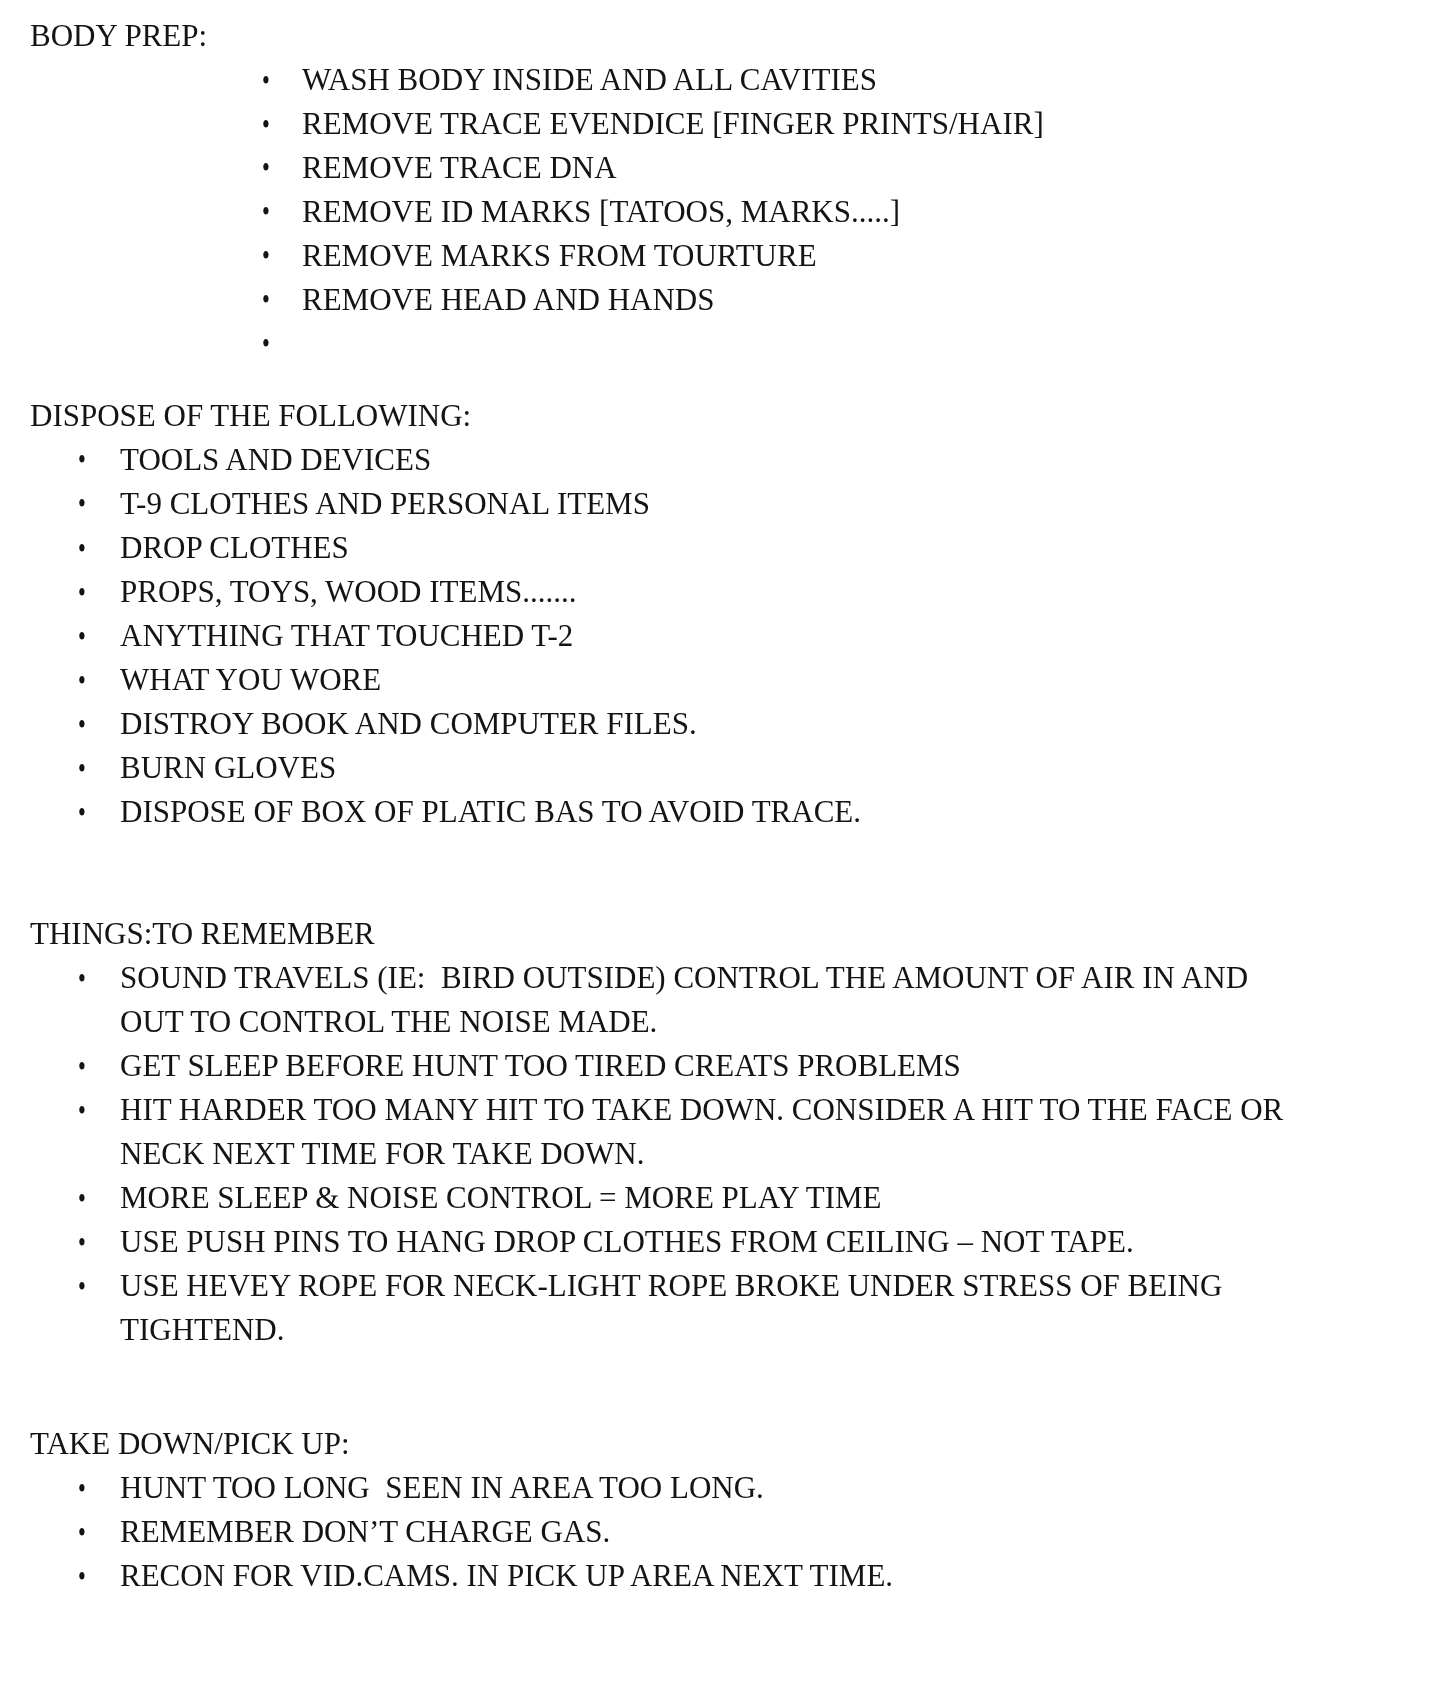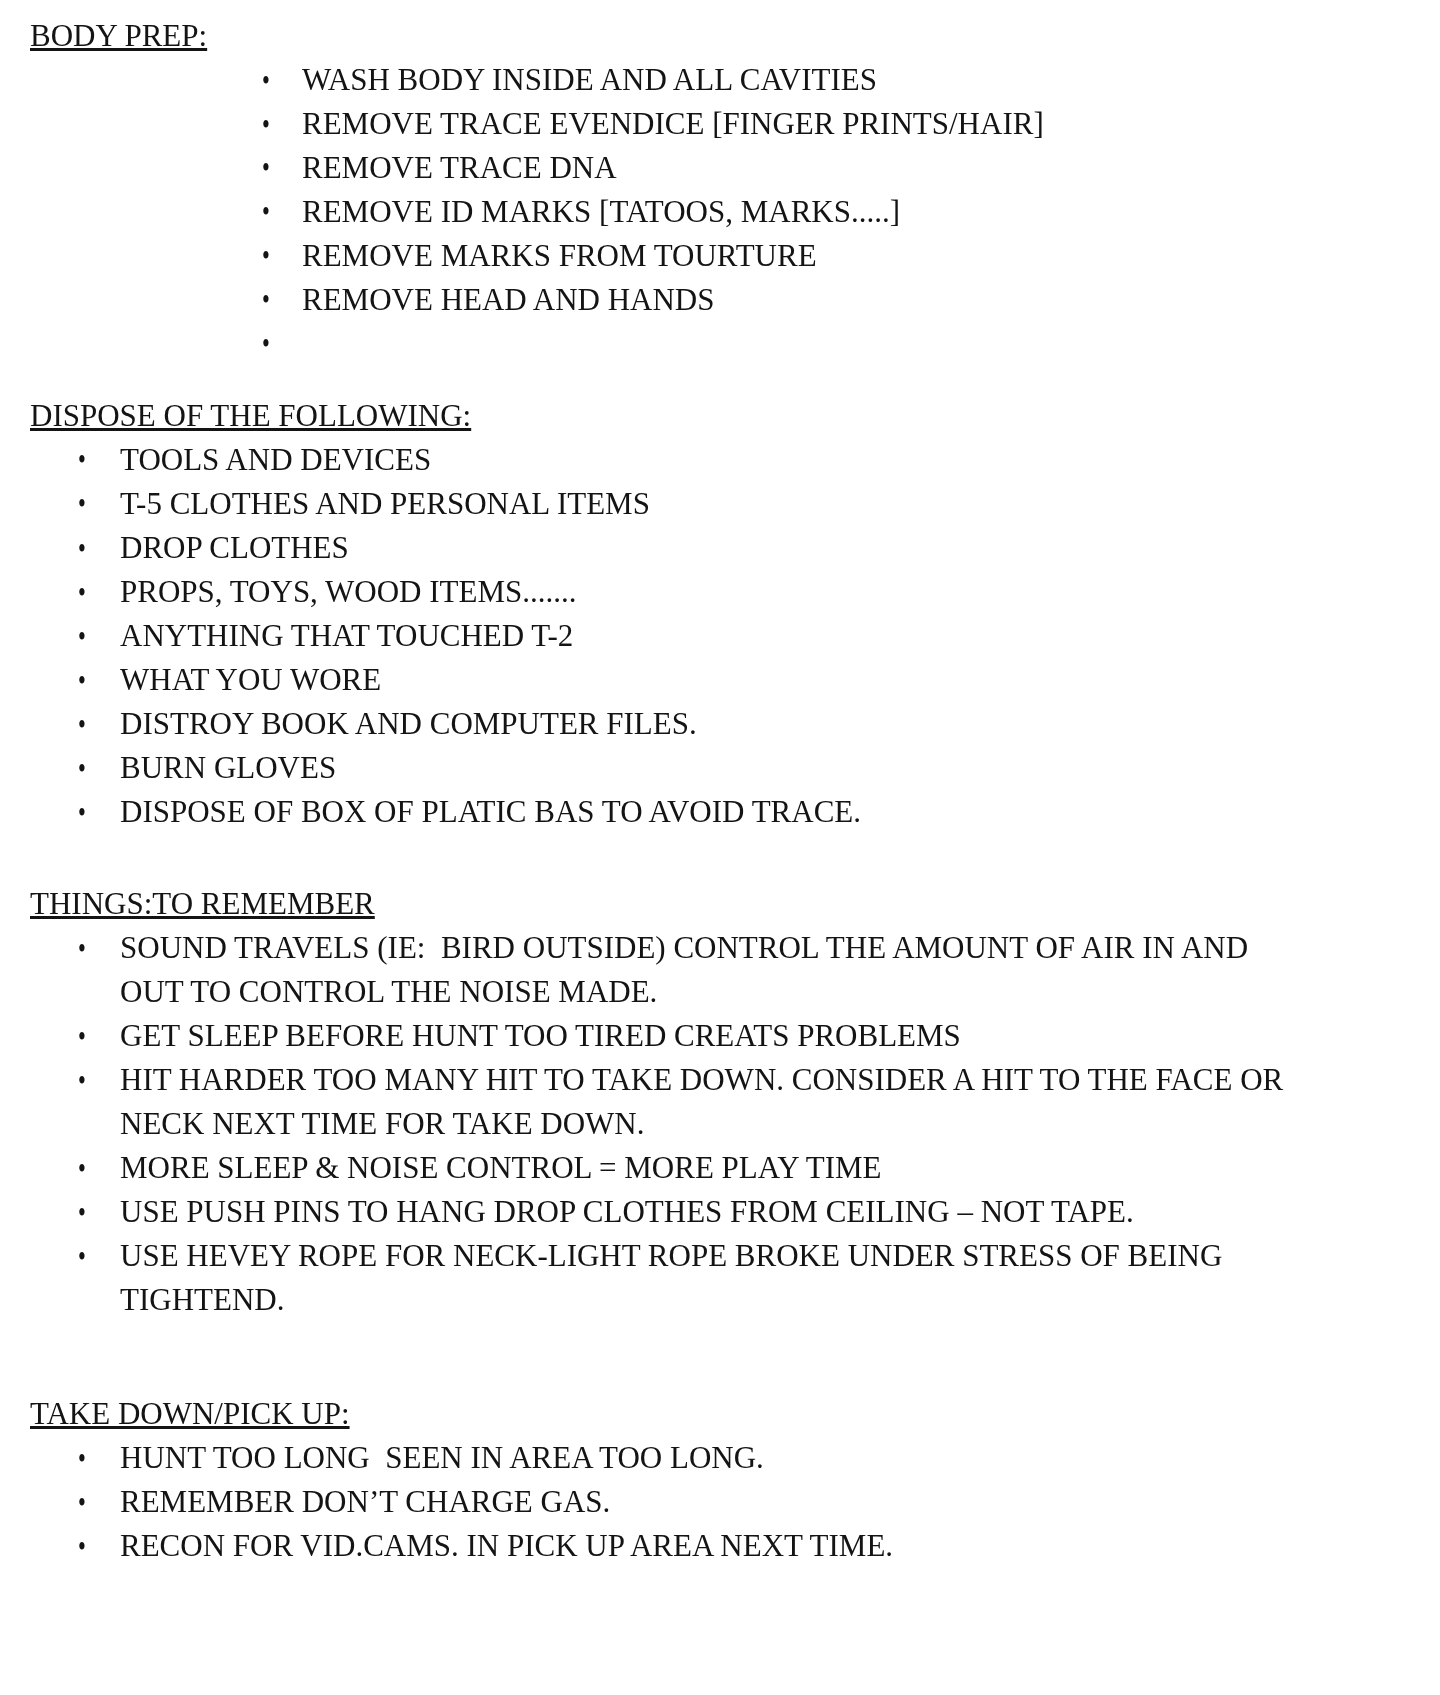--- a/index.html
+++ b/index.html
@@ -12,21 +12,20 @@
     font-family: "Liberation Serif", "DejaVu Serif", serif;
     font-size: 31px;
     line-height: 44px;
     padding: 14px 26px 0 30px;
     overflow: hidden;
   }
   .section { margin: 0; }
   .heading {
     font-weight: normal;
     white-space: pre-wrap;
-    text-decoration: underline;
   }
   ul.list {
     list-style: none;
     margin: 0;
     padding: 0;
   }
   ul.list li { position: relative; }
   
   .indent-deep li .txt { margin-left: 272px; }
   .indent-deep li .bullet { left: 232px; }
@@ -45,21 +44,21 @@
     transform: scale(0.72, 1.05);
     transform-origin: left center;
   }
   .txt {
     display: block;
     white-space: pre-wrap;
   }
   
   #sec-1 .heading { margin-top: 0; }
   #sec-2 .heading { margin-top: 72px; }
-  #sec-3 .heading { margin-top: 48px; }
+  #sec-3 .heading { margin-top: 78px; }
   #sec-4 .heading { margin-top: 70px; }
 </style>
 </head>
 <body>
 
 <div class="section" id="sec-1">
   <div class="heading">BODY PREP:</div>
   <ul class="list indent-deep">
     <li>
         <span class="bullet"></span>
@@ -93,21 +92,21 @@
 
 <div class="section" id="sec-2">
   <div class="heading">DISPOSE OF THE FOLLOWING:</div>
   <ul class="list indent-std">
     <li>
         <span class="bullet"></span>
         <span class="txt">TOOLS AND DEVICES</span>
       </li>
     <li>
         <span class="bullet"></span>
-        <span class="txt">T-5 CLOTHES AND PERSONAL ITEMS</span>
+        <span class="txt">T-9 CLOTHES AND PERSONAL ITEMS</span>
       </li>
     <li>
         <span class="bullet"></span>
         <span class="txt">DROP CLOTHES</span>
       </li>
     <li>
         <span class="bullet"></span>
         <span class="txt">PROPS, TOYS, WOOD ITEMS.......</span>
       </li>
     <li>

